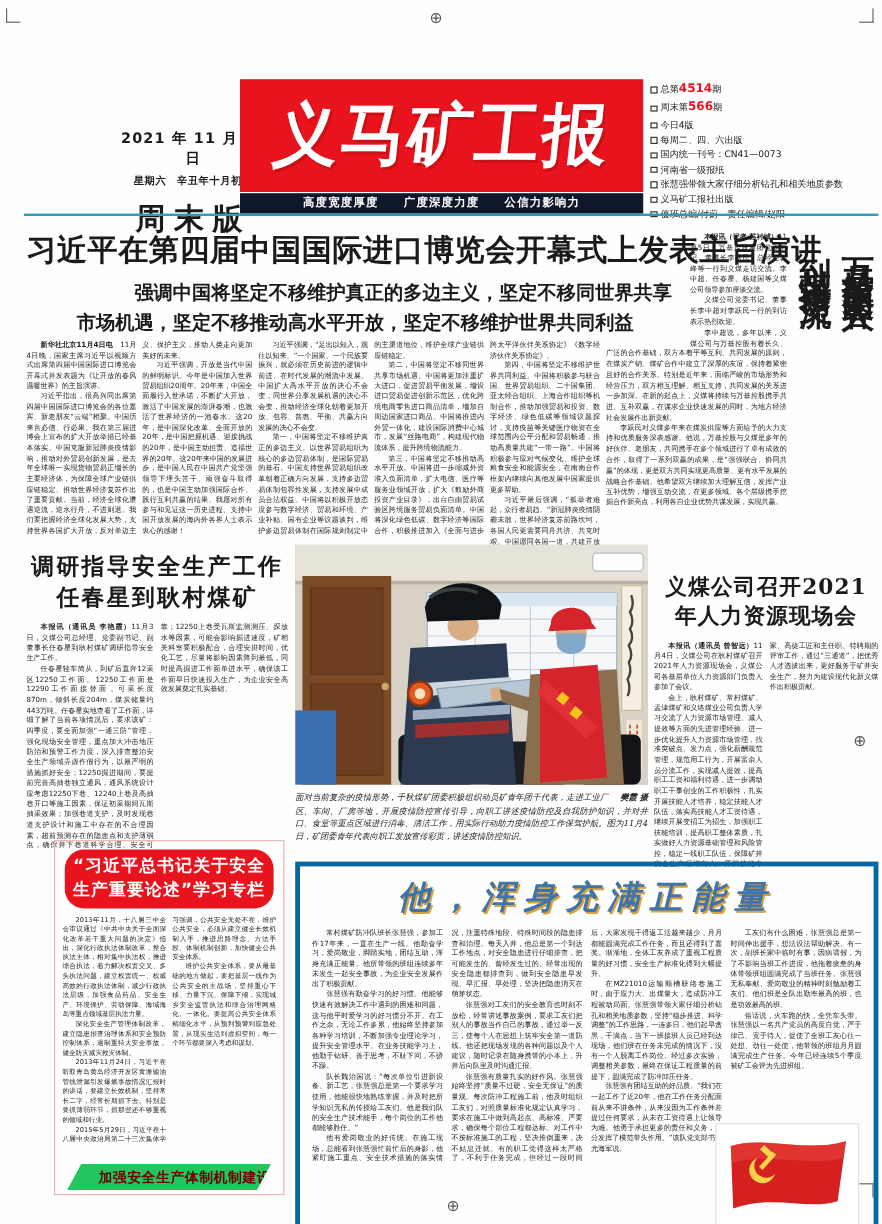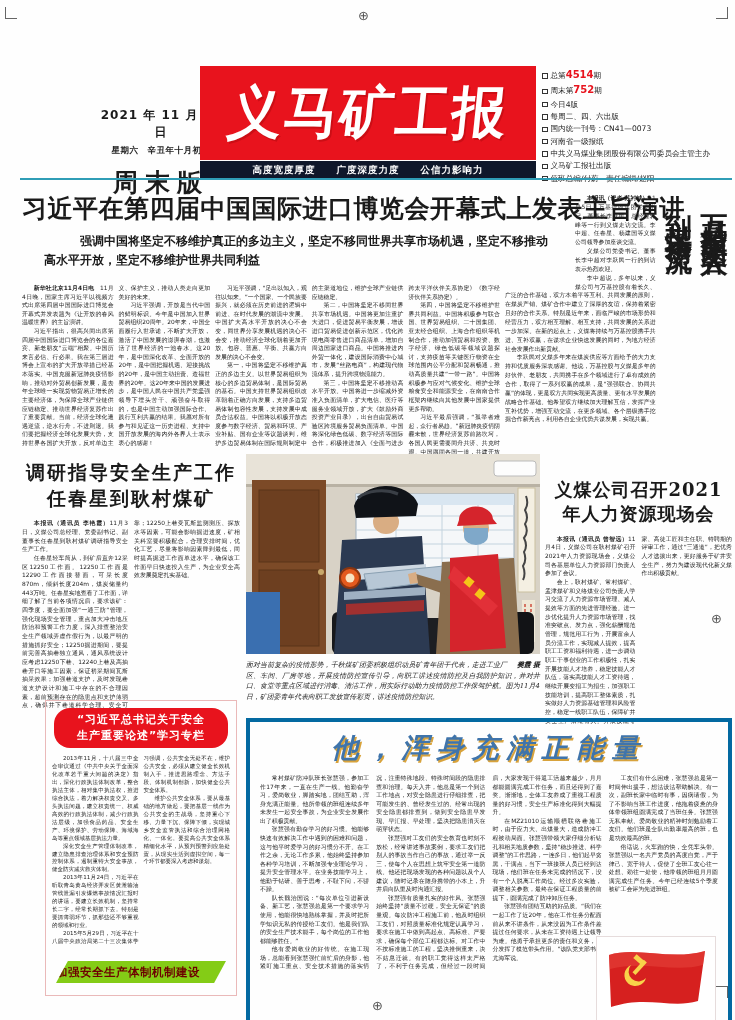--- a/index.html
+++ b/index.html
@@ -32,21 +32,21 @@
   .infolist { position:absolute; left:542px; top:69px; width:190px; font-size:7.6px; line-height:1.28; }
   .inforow { margin-bottom:2.6px; }
   .sq { display:inline-block; width:5.5px; height:5.5px; border:1px solid #333; margin-right:3px; vertical-align:middle; }
   .rednum { color:#e8131d; font-weight:900; font-size:10px; }
 
   .header-rule { position:absolute; left:20px; top:178px; width:712px; height:2px; background:#2f9db6; }
 
   
   .main-headline { position:absolute; left:22px; top:192px; width:552px; text-align:center;
         font-size:25px; font-weight:900; letter-spacing:0.5px; white-space:nowrap; }
-  .deck { position:absolute; left:44px; top:232px; width:508px; font-size:12px; font-weight:700;
+  .deck { position:absolute; left:64px; top:232px; width:508px; font-size:16px; font-weight:700;
         line-height:1.55; text-indent:3em; }
   .colbody { text-align:justify; overflow:hidden; }
   .colbody p { margin:0; text-indent:2em; }
   .main-body { position:absolute; left:22px; top:284px; width:478px; height:176px;
         column-count:5; column-gap:5px; column-fill:auto; font-size:5.9px; line-height:1.46; }
 
   
   .visit { position:absolute; left:505px; top:194px; width:227px; height:276px; }
   .vtitle { float:right; writing-mode:vertical-rl; font-family:"DejaVu Serif","Liberation Serif",serif;
         font-weight:900; font-size:27px; line-height:1.32; letter-spacing:5px; height:262px; margin-left:5px; }
@@ -69,25 +69,25 @@
 
   .hr-art { position:absolute; left:545px; top:478px; width:187px; }
   .hr-art .atitle { font-size:18px; letter-spacing:1px; }
   .hr-body { margin-top:8px; height:198px; column-count:2; column-gap:6px; column-fill:auto;
         font-size:5.9px; line-height:1.47; }
 
   
   .safety { position:absolute; left:45px; top:700px; width:192px; height:296px;
         border:1px solid #eab9b9; padding:7px 6px 6px; }
   .pill { margin:0 auto 7px; width:174px; background:#e8131d; color:#fff; border-radius:16px;
-        font-size:11px; font-weight:700; text-align:center; line-height:1.45; padding:4px 2px; letter-spacing:1px; }
+        font-size:14px; font-weight:700; text-align:center; line-height:1.45; padding:4px 2px; letter-spacing:1px; }
   .safety-body { height:198px; column-count:2; column-gap:5px; column-fill:auto;
         font-size:5.5px; line-height:1.45; }
-  .banner { margin:8px auto 0; width:170px; height:22px; background:#84cc16; color:#6d0000;
-        font-weight:900; font-size:11.5px; text-align:left; line-height:22px;
+  .banner { margin:8px auto 0; width:170px; height:22px; background:#22c55e; color:#6d0000;
+        font-weight:900; font-size:11.5px; text-align:right; line-height:22px;
         clip-path:polygon(7% 0,100% 0,93% 100%,0 100%); letter-spacing:0.5px; }
 
   
   .feature { position:absolute; left:246px; top:718px; width:486px; height:368px;
         border:4px solid #0369a1; padding:8px 10px; }
   .f-title { text-align:center; font-family:"DejaVu Serif","Liberation Serif",serif; font-style:italic;
         font-size:27px; font-weight:900; color:#3f74ab; letter-spacing:8px;
         text-shadow:1.5px 1.5px 0 #d8a33c; white-space:nowrap; }
   .f-sub { text-align:center; font-size:13px; font-weight:800; margin-top:3px; }
   .f-byline { text-align:center; font-size:8.5px; margin-top:4px; color:#222; }
@@ -120,26 +120,26 @@
     <div class="edition">周末版</div>
   </div>
 
   <div class="masthead">
     <div class="masthead-title">义马矿工报</div>
   </div>
   <div class="slogan">高度宽度厚度　　广度深度力度　　公信力影响力</div>
 
   <div class="infolist">
     <div class="inforow"><span class="sq"></span><span>总第</span><span class="rednum">4514</span><span>期</span></div>
-    <div class="inforow"><span class="sq"></span><span>周末第</span><span class="rednum">752</span><span>期</span></div>
+    <div class="inforow"><span class="sq"></span><span>周末第</span><span class="rednum">566</span><span>期</span></div>
     <div class="inforow"><span class="sq"></span><span>今日4版</span></div>
     <div class="inforow"><span class="sq"></span><span>每周二、四、六出版</span></div>
     <div class="inforow"><span class="sq"></span><span>国内统一刊号：CN41—0073</span></div>
     <div class="inforow"><span class="sq"></span><span>河南省一级报纸</span></div>
-    <div class="inforow"><span class="sq"></span><span>中共义马煤业集团股份有限公司委员会主管主办</span></div>
+    <div class="inforow"><span class="sq"></span><span>张慧强带领大家仔细分析钻孔和相关地质参数</span></div>
     <div class="inforow"><span class="sq"></span><span>义马矿工报社出版</span></div>
     <div class="inforow"><span class="sq"></span><span>值班总编/付蔚　责任编辑/赵阳</span></div>
   </div>
 
   <div class="header-rule"></div>
 
   <div class="main-headline">习近平在第四届中国国际进口博览会开幕式上发表主旨演讲</div>
   <div class="deck">强调中国将坚定不移维护真正的多边主义，坚定不移同世界共享市场机遇，坚定不移推动高水平开放，坚定不移维护世界共同利益</div>
 
   <div class="main-body colbody">

